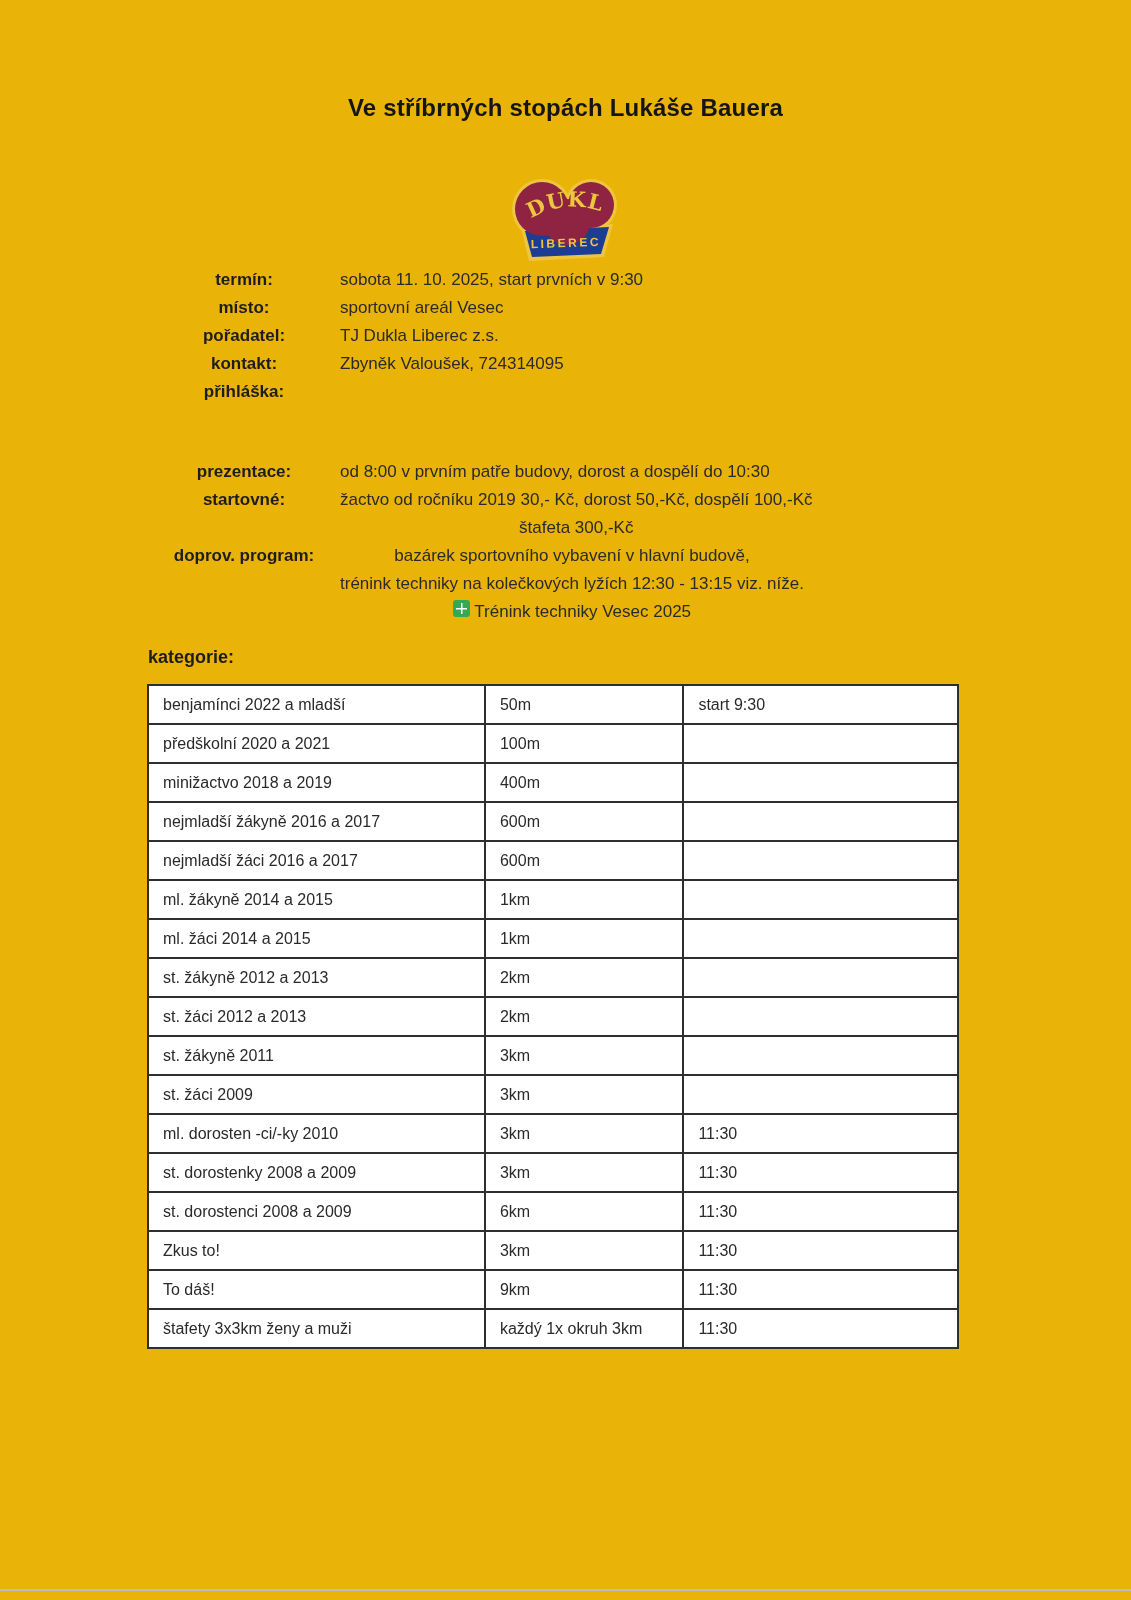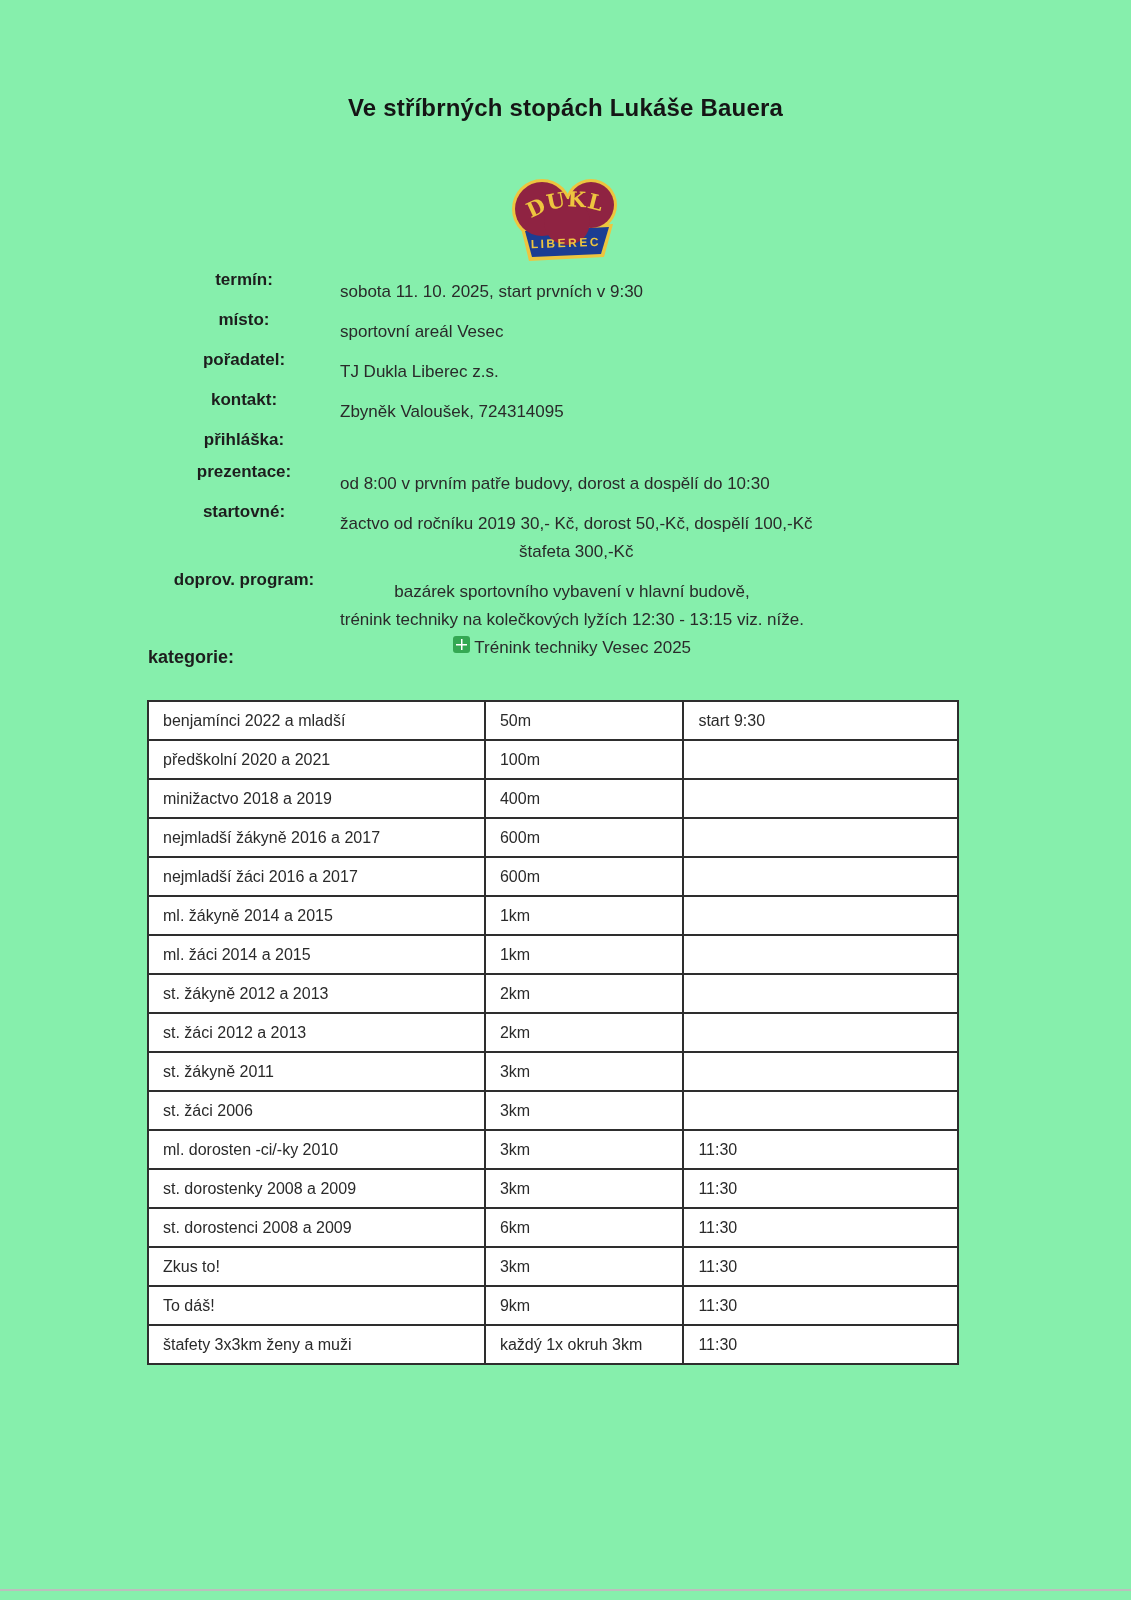--- a/index.html
+++ b/index.html
@@ -1,45 +1,45 @@
 <!DOCTYPE html>
 <html><head>
 <meta charset="utf-8">
 <style>
   * { margin:0; padding:0; box-sizing:border-box; }
   html,body { width:1131px; height:1600px; background:#ffffff; overflow:hidden;
               font-family:"Liberation Sans", sans-serif; color:#222; }
-  .page { position:relative; width:1131px; height:1600px; background:#86efac; }
+  .page { position:relative; width:1131px; height:1600px; background:#eab308; }
 
   .doc-title { position:absolute; top:94px; left:0; width:100%; text-align:center;
                font-size:24px; font-weight:bold; color:#151515; letter-spacing:.2px; }
 
   .logo-wrap { position:absolute; top:176px; left:0; width:100%; display:flex; justify-content:center; }
 
   .info-block { position:absolute; left:148px; width:840px; font-size:17px; color:#2a2a2a; }
   .info-block.b1 { top:266px; }
   .info-block.b2 { top:458px; }
   .info-row { display:flex; align-items:flex-start;text-align:center; }
   .info-label { width:192px; font-weight:bold; color:#1d1d1d; line-height:28px; flex:0 0 192px; }
-  .info-value { line-height:28px;margin-top:12px; }
+  .info-value { line-height:28px; }
   .info-value .line { display:block; }
   a.doc-link { color:#2a62c4; text-decoration:underline; text-decoration-color:#2a62c4; cursor:pointer; }
   .bold-inline { font-weight:bold; color:#1d1d1d; }
 
   .attach-line { display:flex; align-items:center; gap:7px; }
   .sheet-icon { display:inline-block; width:17px; height:17px; background:#34a853; border-radius:3px;
                 position:relative; flex:0 0 17px; }
   .sheet-icon::before { content:""; position:absolute; left:3px; top:3px; width:11px; height:11px;
                 background:
                  linear-gradient(#fff,#fff) 0 5px / 11px 1.5px no-repeat,
                  linear-gradient(#fff,#fff) 5px 0 / 1.5px 11px no-repeat; }
 
   .kategorie-heading { position:absolute; top:647px; left:148px; font-size:18px; font-weight:bold; color:#1d1d1d; }
 
-  table.kat { position:absolute; top:684px; left:147px; width:812px; border-collapse:collapse;margin-top:16px; }
+  table.kat { position:absolute; top:684px; left:147px; width:812px; border-collapse:collapse; }
   table.kat td { border:2px solid #2e2e2e; height:39px; font-size:16px; color:#2a2a2a;
                  padding:0 0 0 14px; vertical-align:middle; background:#fff; }
   table.kat td:nth-child(1) { width:41.6%; }
   table.kat td:nth-child(2) { width:24.5%; }
   table.kat td:nth-child(3) { width:33.9%; }
 
   .scan-line { position:absolute; top:1589px; left:0; width:1131px; height:2px; background:#bdbdbd; }
 </style>
 </head>
 <body>
@@ -166,21 +166,21 @@
           <td>st. žáci 2012 a 2013</td>
           <td>2km</td>
           <td></td>
         </tr>
         <tr>
           <td>st. žákyně 2011</td>
           <td>3km</td>
           <td></td>
         </tr>
         <tr>
-          <td>st. žáci 2006</td>
+          <td>st. žáci 2009</td>
           <td>3km</td>
           <td></td>
         </tr>
         <tr>
           <td>ml. dorosten -ci/-ky  2010</td>
           <td>3km</td>
           <td>11:30</td>
         </tr>
         <tr>
           <td>st. dorostenky 2008 a 2009</td>

